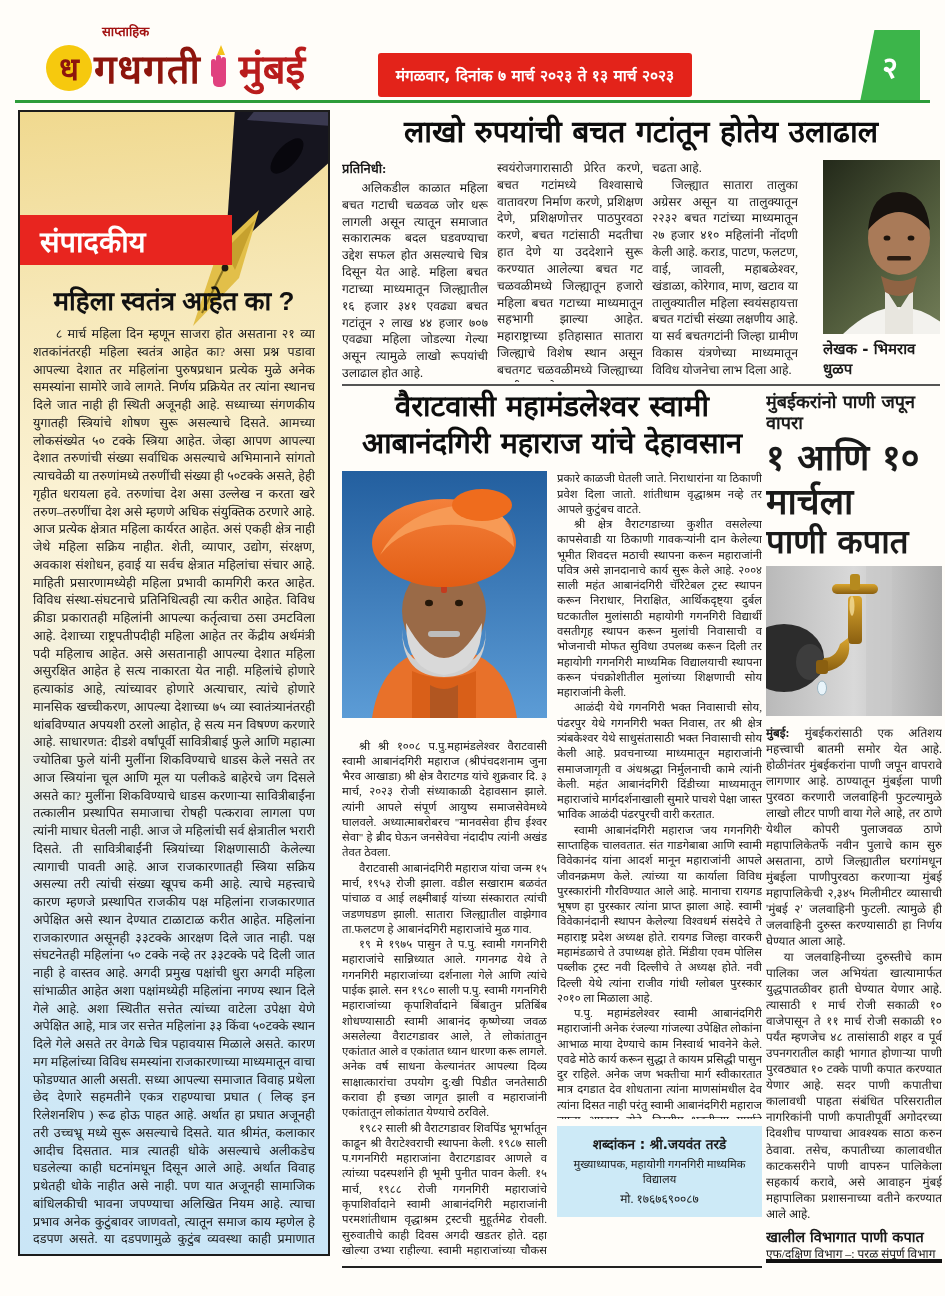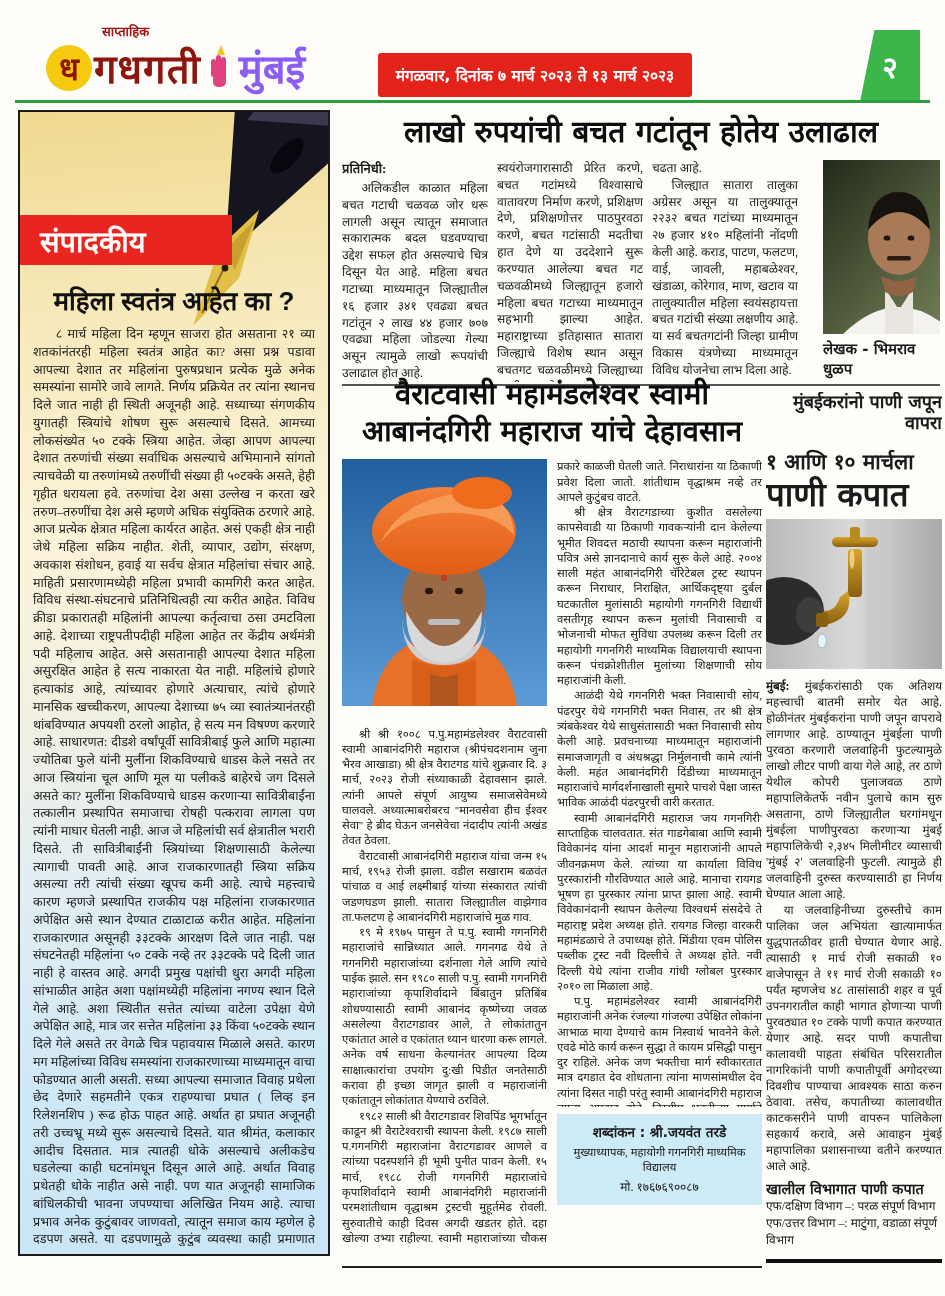--- a/index.html
+++ b/index.html
@@ -15,21 +15,21 @@
   #masthead { position:absolute; left:46px; top:22px; }
   #weekly-label { margin-left:56px; font-size:13px; font-weight:bold; color:#a21212;
                   font-family:Liberation Serif, serif; }
   #title-row { display:flex; align-items:center; gap:2px; }
   #dha-circle { width:46px; height:46px; border-radius:50%; background:#f6c90e;
                 display:flex; align-items:center; justify-content:center;
                 font-size:32px; font-weight:800; color:#8d150d;
                 font-family:"DejaVu Sans",sans-serif; }
   #title-rest { font-size:40px; font-weight:800; color:#8d150d; letter-spacing:1px;
                 font-family:"DejaVu Sans",sans-serif; }
-  #title-city { font-size:40px; font-weight:800; color:#8b5cf6; margin-left:4px;
+  #title-city { font-size:40px; font-weight:800; color:#b91c1c; margin-left:4px;
                 font-family:"DejaVu Sans",sans-serif; }
   #dateline { position:absolute; left:378px; top:53px; width:314px; height:44px;
               background:#e3231a; border-radius:3px; color:#fff; display:flex;
               align-items:center; justify-content:center; font-size:15.5px;
               font-weight:bold; font-family:"DejaVu Sans",sans-serif; text-align:center; }
   #page-badge { position:absolute; left:860px; top:30px; width:60px; height:72px;
                 background:#3cb54a; clip-path:polygon(24% 0,100% 0,100% 100%,0% 100%);
                 color:#fff; display:flex; align-items:center; justify-content:center;
                 font-size:30px; font-weight:bold; font-family:"DejaVu Sans",sans-serif; }
 
@@ -57,39 +57,39 @@
   #top-cols { display:flex; gap:9px; height:222px; overflow:hidden; }
   .tcol { width:146px; font-size:12.2px; line-height:1.38; text-align:justify; overflow:hidden; }
   .tcol p.ind { text-indent:1.6em; }
   #byline { font-weight:bold; font-size:13px; margin-bottom:2px; }
   #photo-col { width:128px; display:flex; flex-direction:column; align-items:flex-start;padding-left:16px; }
   #photo-caption { margin-top:4px; font-size:15px; font-weight:bold;
                    font-family:"DejaVu Sans",sans-serif; }
   #top-divider { position:absolute; left:342px; top:384px; width:598px; border-top:2px solid #555; }
 
   
-  #swami-article { position:absolute; left:342px; top:376px; width:420px; height:872px; overflow:hidden; }
+  #swami-article { position:absolute; left:342px; top:388px; width:420px; height:872px; overflow:hidden; }
   #swami-headline { text-align:center; font-size:29px; line-height:1.28; font-weight:bold;
                     font-family:"DejaVu Sans",sans-serif; color:#0d0d0d; }
   #swami-cols { display:flex; gap:10px; margin-top:9px; }
   .scol { width:205px; font-size:11.4px; line-height:1.34; text-align:justify; overflow:hidden; }
   .scol p.ind { text-indent:1.5em; }
   #scol1-text { height:520px; overflow:hidden; margin-top:16px; }
   #scol2-text { height:648px; overflow:hidden; }
   #credit-box { margin-top:7px; background:#cdeaf7; text-align:center; padding:9px 5px 10px; }
   #credit-line1 { font-size:13.5px; font-weight:bold; font-family:"DejaVu Sans",sans-serif; }
   #credit-line2 { font-size:11.3px; margin-top:4px; }
   #credit-line3 { font-size:12px; margin-top:3px; }
 
   
   #water-article { position:absolute; left:766px; top:392px; width:176px; height:868px; overflow:hidden; }
   #water-kicker { font-size:18px; font-weight:bold; font-family:"DejaVu Sans",sans-serif;
-                  line-height:1.15;text-align:right; }
-  #water-h1 { font-size:21px; font-weight:bold; font-family:"DejaVu Sans",sans-serif;
-              line-height:1.2; margin-top:17px; }
+                  line-height:1.15; }
+  #water-h1 { font-size:36px; font-weight:bold; font-family:"DejaVu Sans",sans-serif;
+              line-height:1.2; margin-top:3px; }
   #water-h2 { font-size:33px; font-weight:bold; font-family:"DejaVu Sans",sans-serif;
               line-height:1.15; }
   #water-body { font-size:11.8px; line-height:1.36; text-align:justify; margin-top:5px; }
   #water-body p.ind { text-indent:1.5em; }
   .lead-prefix { font-weight:bold; }
   #water-list-header { font-size:14.5px; font-weight:bold; font-family:"DejaVu Sans",sans-serif;
                        margin-top:4px; }
   .wl-item { font-size:11.9px; line-height:1.42; text-align:left; }
 
   

